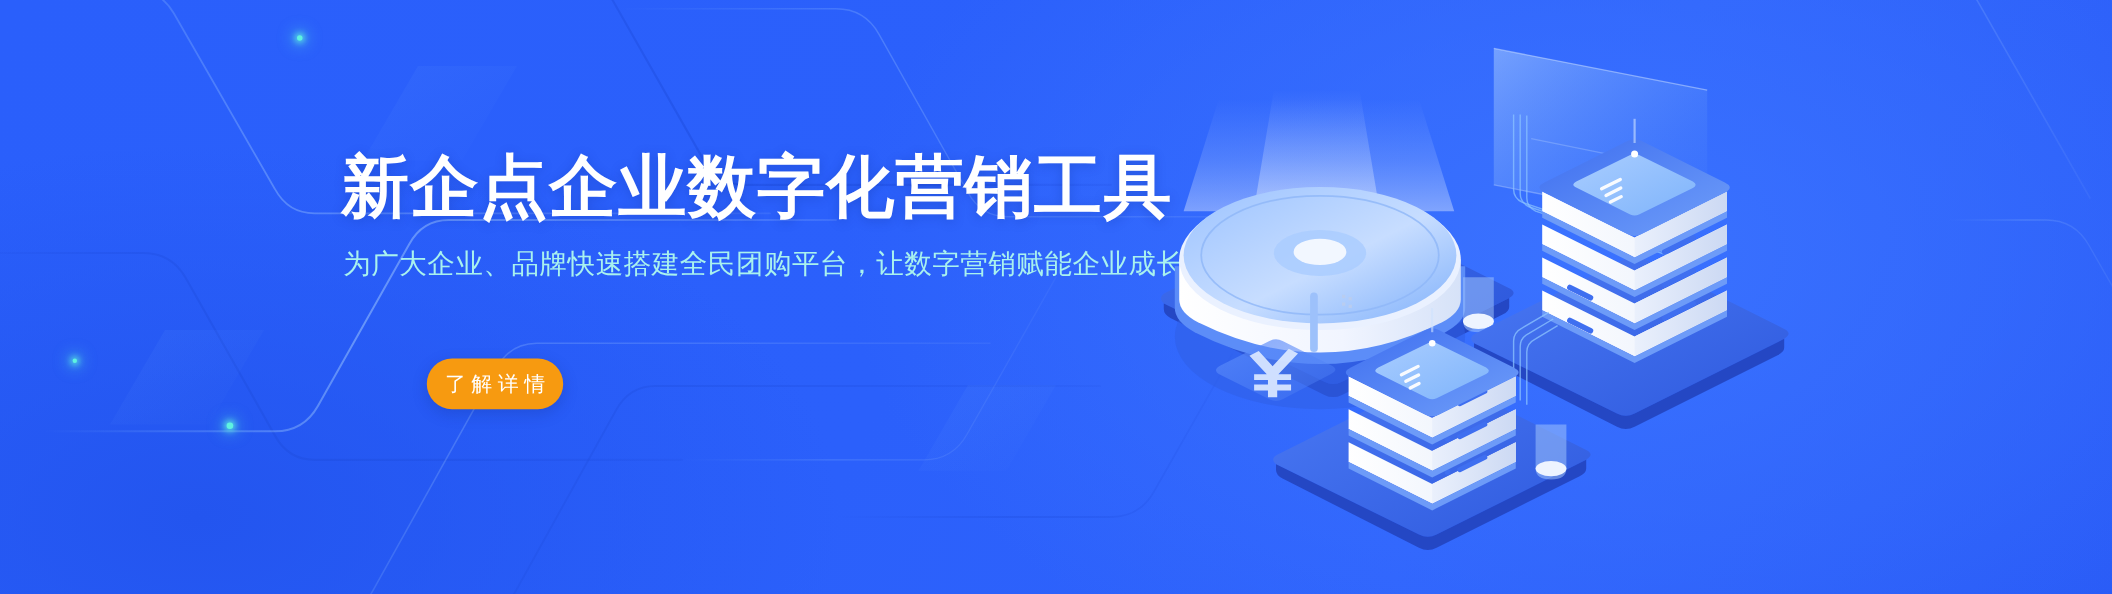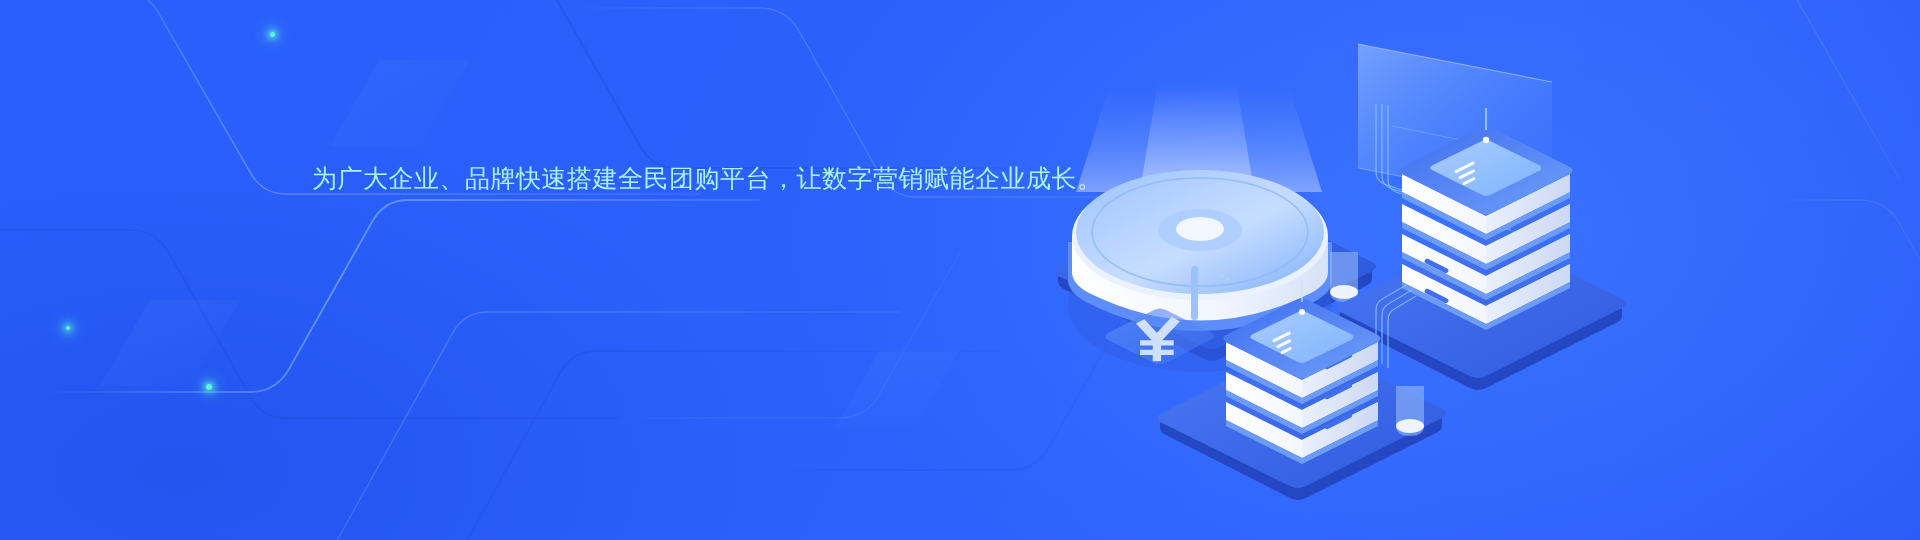--- a/index.html
+++ b/index.html
@@ -91,23 +91,25 @@
         <path d="M 880 350 L 960 350 L 915 428 L 835 428 Z"></path>
       </g>
     </svg>
 
     <div class="glow-dot" style="left:270px;top:32px;width:5px;height:5px;"></div>
     <div class="glow-dot" style="left:66px;top:326px;width:4px;height:4px;"></div>
     <div class="glow-dot" style="left:206px;top:384px;width:6px;height:6px;"></div>
   </div>
 
   <div class="text-block">
+    <h1 class="headline">新企点企业数字化营销工具</h1>
     <p class="subhead">为广大企业、品牌快速搭建全民团购平台，让数字营销赋能企业成长。</p>
   </div>
 
+  <button class="cta">了解详情</button>
 
   <div class="illu">
     <svg viewBox="0 0 560 480" preserveAspectRatio="xMidYMid meet">
       <defs>
         <linearGradient id="platTop" x1="0" y1="0" x2="1" y2="1">
           <stop offset="0%" stop-color="#3f6ef0"></stop>
           <stop offset="100%" stop-color="#2b55d8"></stop>
         </linearGradient>
         <linearGradient id="platTop2" x1="0" y1="0" x2="1" y2="1">
           <stop offset="0%" stop-color="#4a79f4"></stop>

